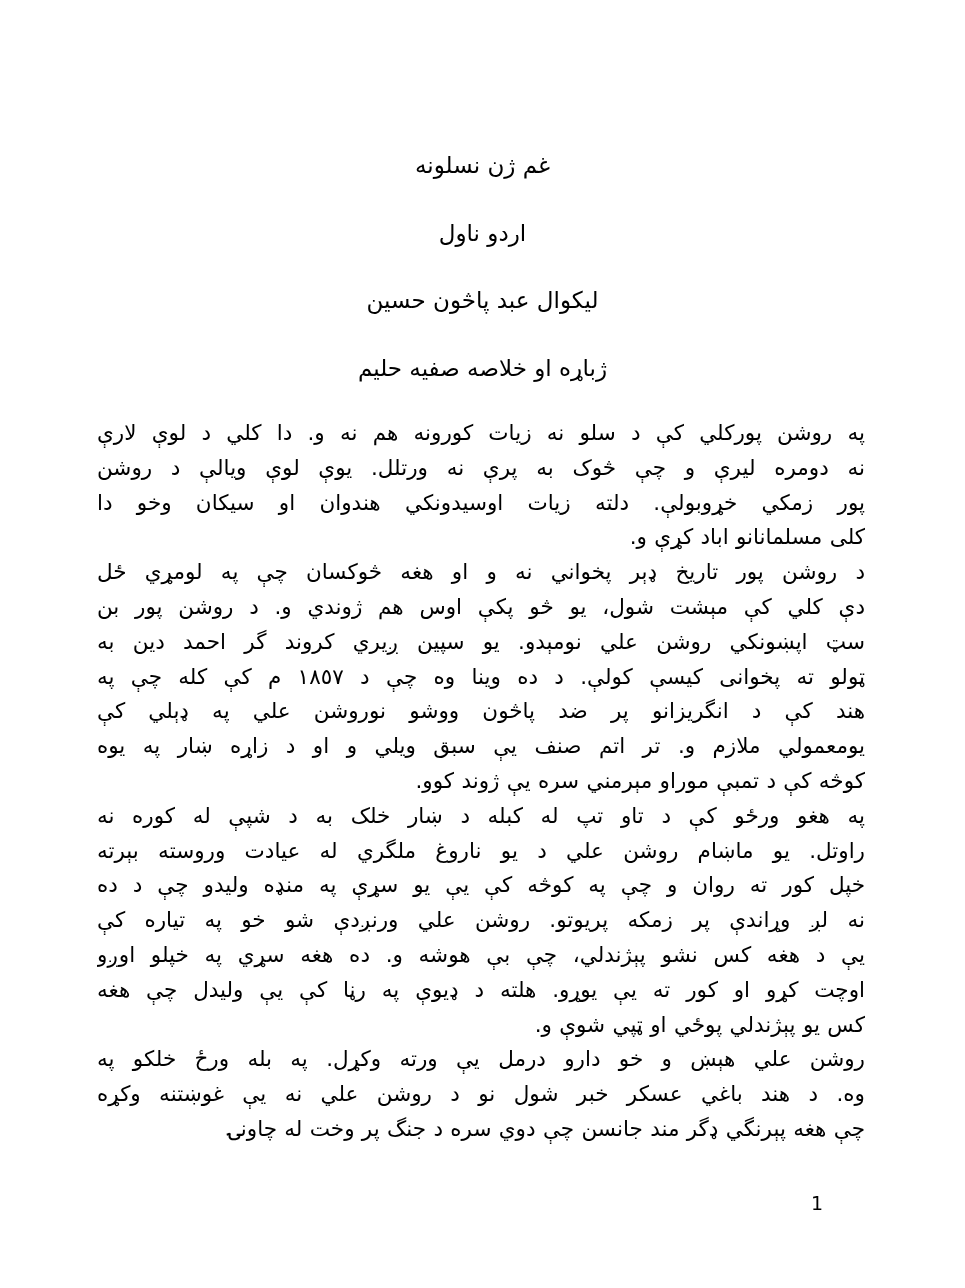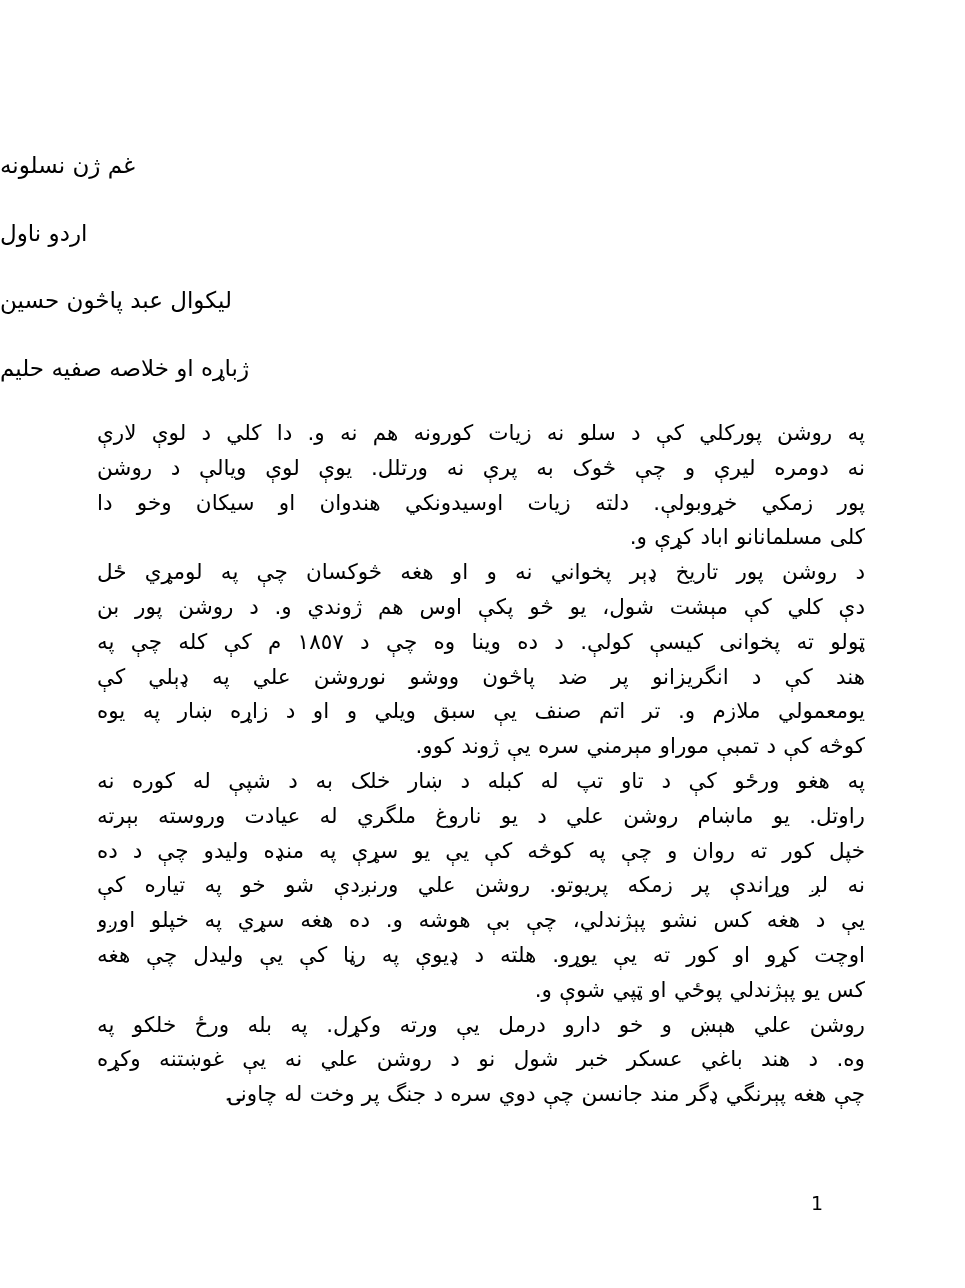--- a/index.html
+++ b/index.html
@@ -19,21 +19,21 @@
     position: absolute;
     inset: 0;
     background: #ffffff;
     border-radius: 14px;
   }
   .title-block {
     padding-top: 132px;
   }
   .heading {
     direction: rtl;
-    text-align: left;
+    text-align: center;
     font-size: 23px;
     line-height: 67.5px;
     white-space: nowrap;
   }
   .body-text {
     direction: rtl;
     padding: 14px 100px 0 97px;
   }
   .para {
     margin: 0;
@@ -75,20 +75,21 @@
   <div class="body-text" id="paragraphs">
       <div class="para">
         <div class="pline">په روشن پورکلي کې د سلو نه زيات کورونه هم نه و. دا کلي د لوې لارې</div>
         <div class="pline">نه دومره ليرې و چې څوک به پرې نه ورتلل.  يوې لوې ويالې د روشن</div>
         <div class="pline">پور زمکي خړوبولې.  دلته زيات اوسيدونکي هندوان او سيکان وخو دا</div>
         <div class="pline last">کلی مسلمانانو اباد کړې و.</div>
       </div>
       <div class="para">
         <div class="pline">د روشن پور تاريخ ډېر پخواني نه و او هغه څوکسان چې په لومړي ځل</div>
         <div class="pline">دې کلي کې مېشت شول، يو څو پکې اوس هم ژوندي و.  د روشن پور بن</div>
+        <div class="pline">سټ اپښونکي روشن علي نومېدو.  يو سپين ږيري کروند گر احمد دين  به</div>
         <div class="pline">ټولو ته پخوانی کيسې کولې.  د ده وينا وه چې د ١٨٥٧ م کې کله چې په</div>
         <div class="pline">هند کې د انگريزانو پر ضد پاڅون ووشو نوروشن علي په ډېلي کې</div>
         <div class="pline">يومعمولي ملازم و.  تر اتم صنف يې سبق ويلي و او د زاړه ښار په يوه</div>
         <div class="pline last">کوڅه کې د تمبې موراو مېرمني سره يې ژوند کوو.</div>
       </div>
       <div class="para">
         <div class="pline">په هغو ورځو کې د تاو تپ له کبله د ښار خلک به د شپې له کوره نه</div>
         <div class="pline">راوتل.  يو ماښام روشن علي د يو ناروغ ملگري له عيادت وروسته بېرته</div>
         <div class="pline">خپل کور ته روان و چې په کوڅه کې يې يو سړې په منډه وليدو چې د ده</div>
         <div class="pline">نه لږ وړاندې پر زمکه پريوتو.  روشن علي ورنږدې شو خو په تياره کې</div>

